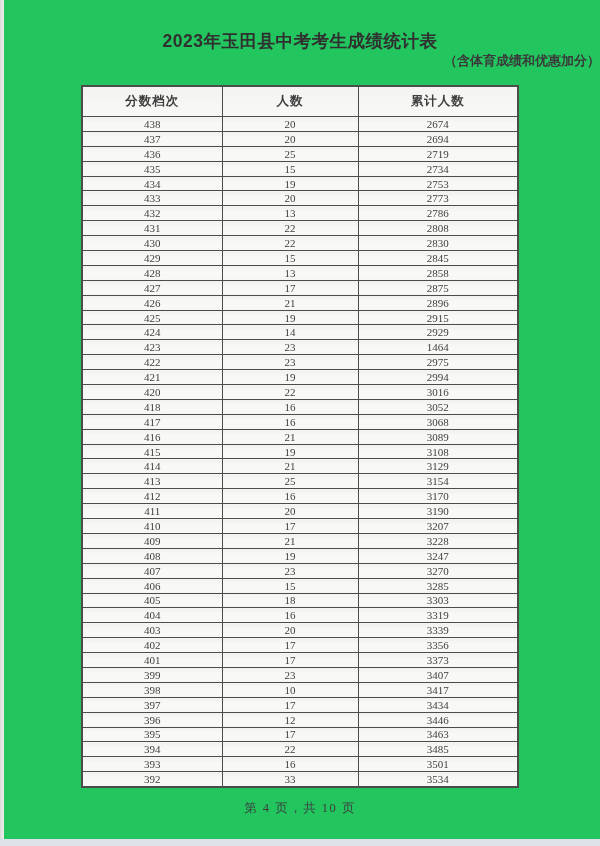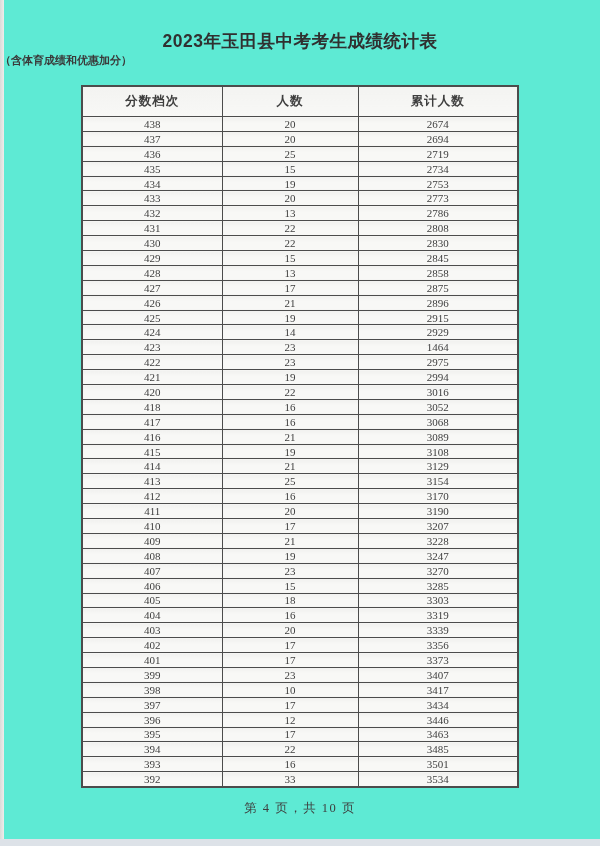--- a/index.html
+++ b/index.html
@@ -9,21 +9,21 @@
   body {
     width: 600px;
     height: 846px;
     font-family: "Liberation Serif", "DejaVu Serif", serif;
     background: #fefefe;
   }
   .page {
     position: relative;
     width: 600px;
     height: 846px;
-    background: #5eead4;
+    background: #22c55e;
     overflow: hidden;
     box-sizing: border-box;
     padding-top: 30px;
   }
   
   .scan-left-edge {
     position: absolute;
     left: 0; top: 0;
     width: 4px; height: 100%;
     background: linear-gradient(90deg, #dadad8, #ededeb);
@@ -39,26 +39,27 @@
     text-align: center;
     font-family: "Liberation Sans", "DejaVu Sans", sans-serif;
     font-size: 17.5px;
     font-weight: bold;
     color: #303030;
     letter-spacing: 0.5px;
     line-height: 22px;
   }
   .doc-subtitle {
     margin: 1px 0 0 0;
-    text-align: left;
+    text-align: right;
     font-family: "Liberation Sans", "DejaVu Sans", sans-serif;
-    font-size: 11px;
+    font-size: 13px;
     font-weight: bold;
     color: #3a3a3a;
     line-height: 15px;
+    padding-left: 8px;
   }
   table.score-table {
     width: 436px;
     margin: 17px auto 0 auto;
     border-collapse: collapse;
     table-layout: fixed;
     border: 2px solid #4c4c4c;
   }
   table.score-table th,
   table.score-table td {

